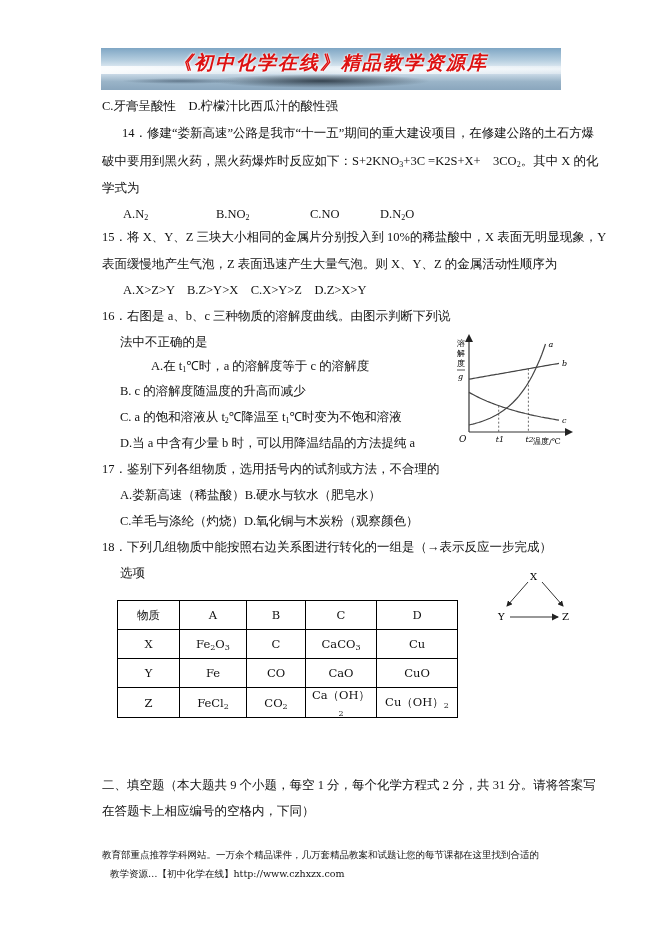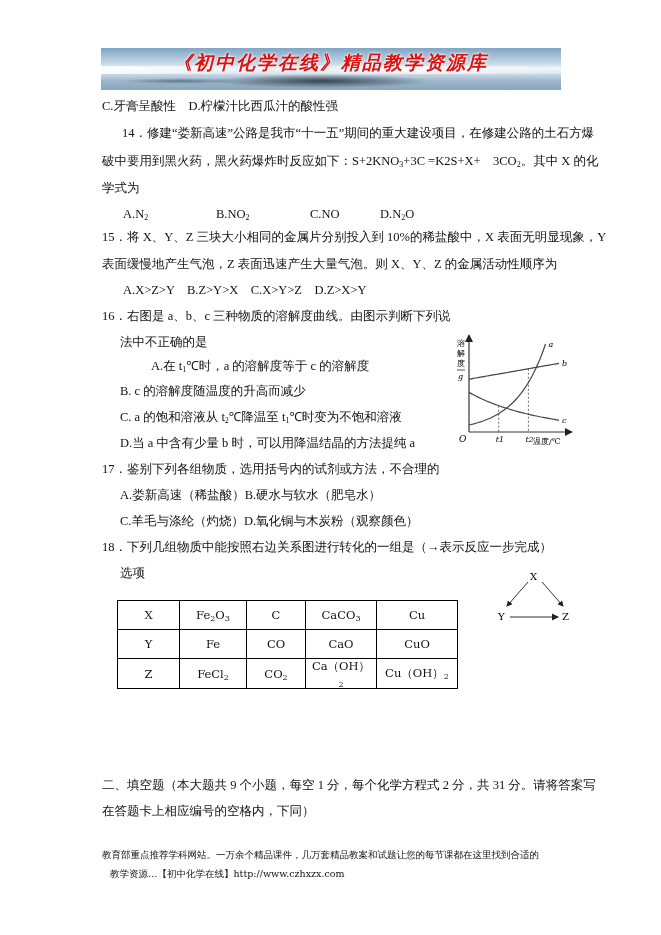--- a/index.html
+++ b/index.html
@@ -105,20 +105,27 @@
   <text x="8" y="54" font-size="10" font-family="DejaVu Serif, serif">Y</text>
   <text x="72" y="54" font-size="10" font-family="DejaVu Serif, serif">Z</text>
   <line x1="38" y1="16" x2="17" y2="40" stroke="#333" stroke-width="1" marker-end="url(#arr)"></line>
   <line x1="52" y1="16" x2="73" y2="40" stroke="#333" stroke-width="1" marker-end="url(#arr)"></line>
   <line x1="20" y1="51" x2="68" y2="51" stroke="#333" stroke-width="1.2" marker-end="url(#arr)"></line>
 </svg>
 
 <table id="tbl">
   <tbody id="tbody">
       <tr>
+        <td class="c0"><span>物质</span></td>
+        <td class="c1"><span>A</span></td>
+        <td class="c2"><span>B</span></td>
+        <td class="c3"><span>C</span></td>
+        <td class="c4"><span>D</span></td>
+      </tr>
+      <tr>
         <td class="c0"><span>X</span></td>
         <td class="c1"><span>Fe</span><sub>2</sub><span>O</span><sub>3</sub></td>
         <td class="c2"><span>C</span></td>
         <td class="c3"><span>CaCO</span><sub>3</sub></td>
         <td class="c4"><span>Cu</span></td>
       </tr>
       <tr>
         <td class="c0"><span>Y</span></td>
         <td class="c1"><span>Fe</span></td>
         <td class="c2"><span>CO</span></td>

